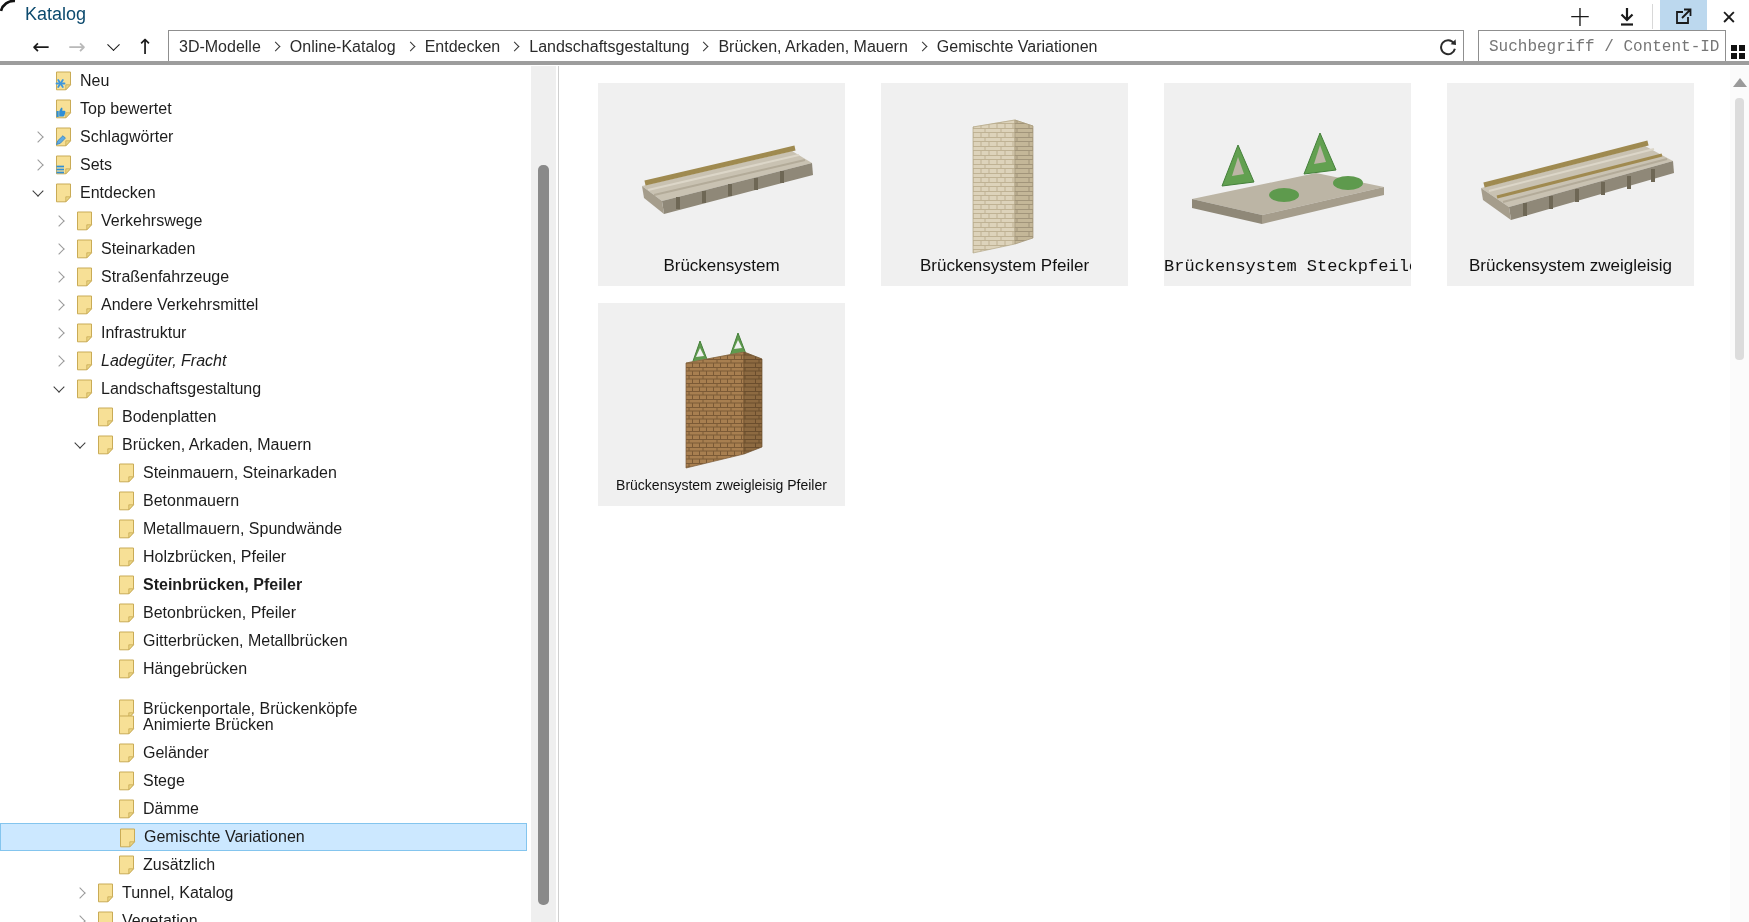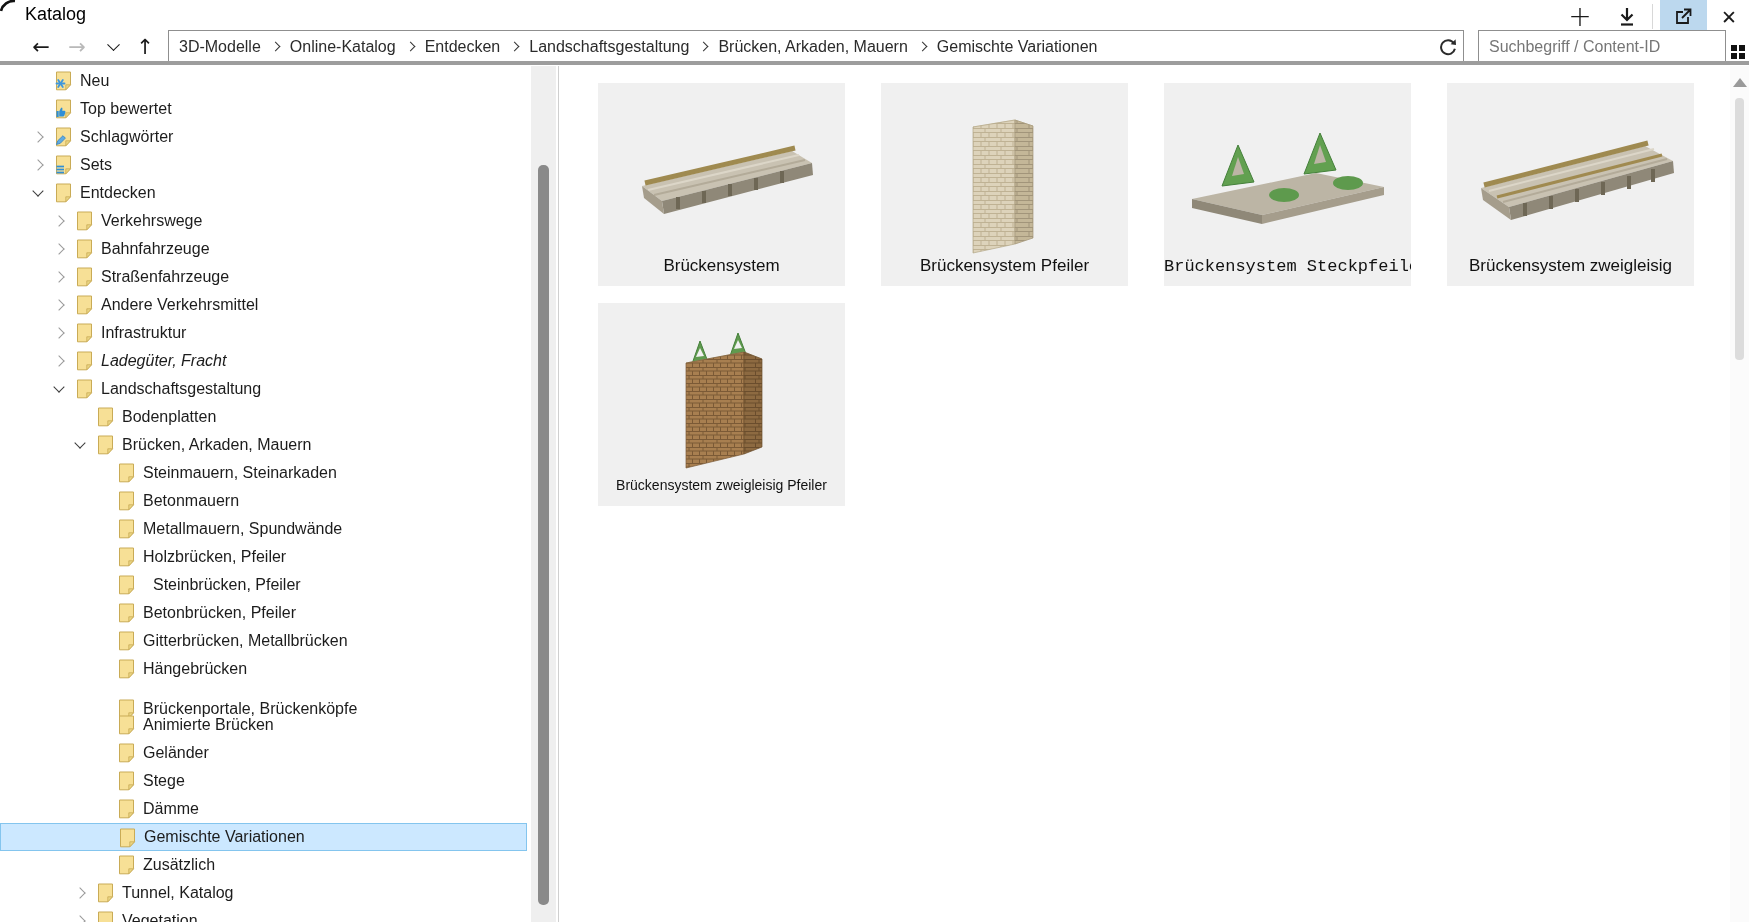--- a/index.html
+++ b/index.html
@@ -1,40 +1,40 @@
 <!DOCTYPE html>
 <html><head>
 <meta charset="utf-8">
 <style>
   html,body{margin:0;padding:0;background:#fff;}
   #app{position:relative;width:1749px;height:922px;background:#fff;overflow:hidden;
        font-family:"Liberation Sans",sans-serif;color:#1c1c1c;}
 
   
   #titlebar{position:absolute;left:0;top:0;width:1749px;height:30px;background:#fff;}
-  #window-title{position:absolute;left:25px;top:4px;font-size:18px;color:#000000;}
+  #window-title{position:absolute;left:25px;top:4px;font-size:18px;color:#0c4a6e;}
   #corner-arc{position:absolute;left:0;top:0;}
   .tb-btn{position:absolute;top:0;height:33px;display:flex;align-items:center;justify-content:center;}
   .glyph{font-family:"DejaVu Sans",sans-serif;color:#1a1a1a;}
 
   
   #toolbar{position:absolute;left:0;top:30px;width:1749px;height:34px;background:#fff;}
   .nav-btn{position:absolute;top:0;height:34px;display:flex;align-items:center;justify-content:center;
            font-family:"DejaVu Sans",sans-serif;font-size:21px;color:#1a1a1a;}
   .nav-disabled{color:#b9b9b9;}
   #breadcrumb-box{position:absolute;left:168px;top:0;width:1296px;height:33px;border:1px solid #8f8f8f;
                   background:#fff;display:flex;align-items:center;padding-left:10px;box-sizing:border-box;}
   #breadcrumb{display:flex;align-items:center;gap:9px;font-size:16px;color:#2b2b2b;white-space:nowrap;}
   .crumb{cursor:default;}
   .crumb-sep{width:6px;height:6px;border-right:1.8px solid #333;border-bottom:1.8px solid #333;
              transform:rotate(-45deg);margin:0 2px 0 2px;}
   #refresh-btn{position:absolute;right:6px;top:7px;width:18px;height:18px;}
   #search-box{position:absolute;left:1478px;top:0;width:248px;height:33px;border:1px solid #8f8f8f;
               background:#fff;box-sizing:border-box;}
-  #search-input{width:100%;height:100%;border:none;outline:none;font-family:Liberation Sans, sans-serif;
+  #search-input{width:100%;height:100%;border:none;outline:none;font-family:Liberation Mono, monospace;
                 font-size:16px;padding:0 0 0 10px;box-sizing:border-box;color:#a16207;background:transparent;}
   #search-input::placeholder{color:#767676;opacity:1;}
   #view-grid-icon{position:absolute;left:1731px;top:45px;width:14px;height:14px;
                   display:grid;grid-template-columns:6px 6px;grid-template-rows:6px 6px;gap:2px;}
   #view-grid-icon div{background:#111;}
 
   
   #toolbar-band{position:absolute;left:0;top:61px;width:1749px;height:4px;background:#9d9d9d;}
 
   
@@ -200,21 +200,21 @@
             <path d="M15.5,13.8 L10.8,18.8 V13.8 Z" fill="#ead684" stroke="#c9ab56" stroke-width="0.8"></path>
           </svg></span>
         <span class="tree-label" style="left: 101px;">Verkehrswege</span>
       </div>
       <div class="tree-row" style="top: 169px;">
         <span class="chev" style="left: 55px;"></span>
         <span class="tree-icon" style="left: 76px;"><svg width="17" height="20" viewBox="0 0 17 20">
             <path d="M1.5,1 H15.5 V13.8 L10.8,18.8 H1.5 Z" fill="#f7e096" stroke="#c9ab56" stroke-width="1"></path>
             <path d="M15.5,13.8 L10.8,18.8 V13.8 Z" fill="#ead684" stroke="#c9ab56" stroke-width="0.8"></path>
           </svg></span>
-        <span class="tree-label" style="left: 101px;">Bahnfahrzeuge</span>
+        <span class="tree-label" style="left: 101px;">Steinarkaden</span>
       </div>
       <div class="tree-row" style="top: 197px;">
         <span class="chev" style="left: 55px;"></span>
         <span class="tree-icon" style="left: 76px;"><svg width="17" height="20" viewBox="0 0 17 20">
             <path d="M1.5,1 H15.5 V13.8 L10.8,18.8 H1.5 Z" fill="#f7e096" stroke="#c9ab56" stroke-width="1"></path>
             <path d="M15.5,13.8 L10.8,18.8 V13.8 Z" fill="#ead684" stroke="#c9ab56" stroke-width="0.8"></path>
           </svg></span>
         <span class="tree-label" style="left: 101px;">Straßenfahrzeuge</span>
       </div>
       <div class="tree-row" style="top: 225px;">
@@ -290,21 +290,21 @@
             <path d="M1.5,1 H15.5 V13.8 L10.8,18.8 H1.5 Z" fill="#f7e096" stroke="#c9ab56" stroke-width="1"></path>
             <path d="M15.5,13.8 L10.8,18.8 V13.8 Z" fill="#ead684" stroke="#c9ab56" stroke-width="0.8"></path>
           </svg></span>
         <span class="tree-label" style="left: 143px;">Holzbrücken, Pfeiler</span>
       </div>
       <div class="tree-row" style="top: 505px;">
         <span class="tree-icon" style="left: 118px;"><svg width="17" height="20" viewBox="0 0 17 20">
             <path d="M1.5,1 H15.5 V13.8 L10.8,18.8 H1.5 Z" fill="#f7e096" stroke="#c9ab56" stroke-width="1"></path>
             <path d="M15.5,13.8 L10.8,18.8 V13.8 Z" fill="#ead684" stroke="#c9ab56" stroke-width="0.8"></path>
           </svg></span>
-        <span class="tree-label" style="left: 153px;">Steinbrücken, Pfeiler</span>
+        <span class="tree-label" style="left: 143px; font-weight: bold;">Steinbrücken, Pfeiler</span>
       </div>
       <div class="tree-row" style="top: 533px;">
         <span class="tree-icon" style="left: 118px;"><svg width="17" height="20" viewBox="0 0 17 20">
             <path d="M1.5,1 H15.5 V13.8 L10.8,18.8 H1.5 Z" fill="#f7e096" stroke="#c9ab56" stroke-width="1"></path>
             <path d="M15.5,13.8 L10.8,18.8 V13.8 Z" fill="#ead684" stroke="#c9ab56" stroke-width="0.8"></path>
           </svg></span>
         <span class="tree-label" style="left: 143px;">Betonbrücken, Pfeiler</span>
       </div>
       <div class="tree-row" style="top: 561px;">
         <span class="tree-icon" style="left: 118px;"><svg width="17" height="20" viewBox="0 0 17 20">

